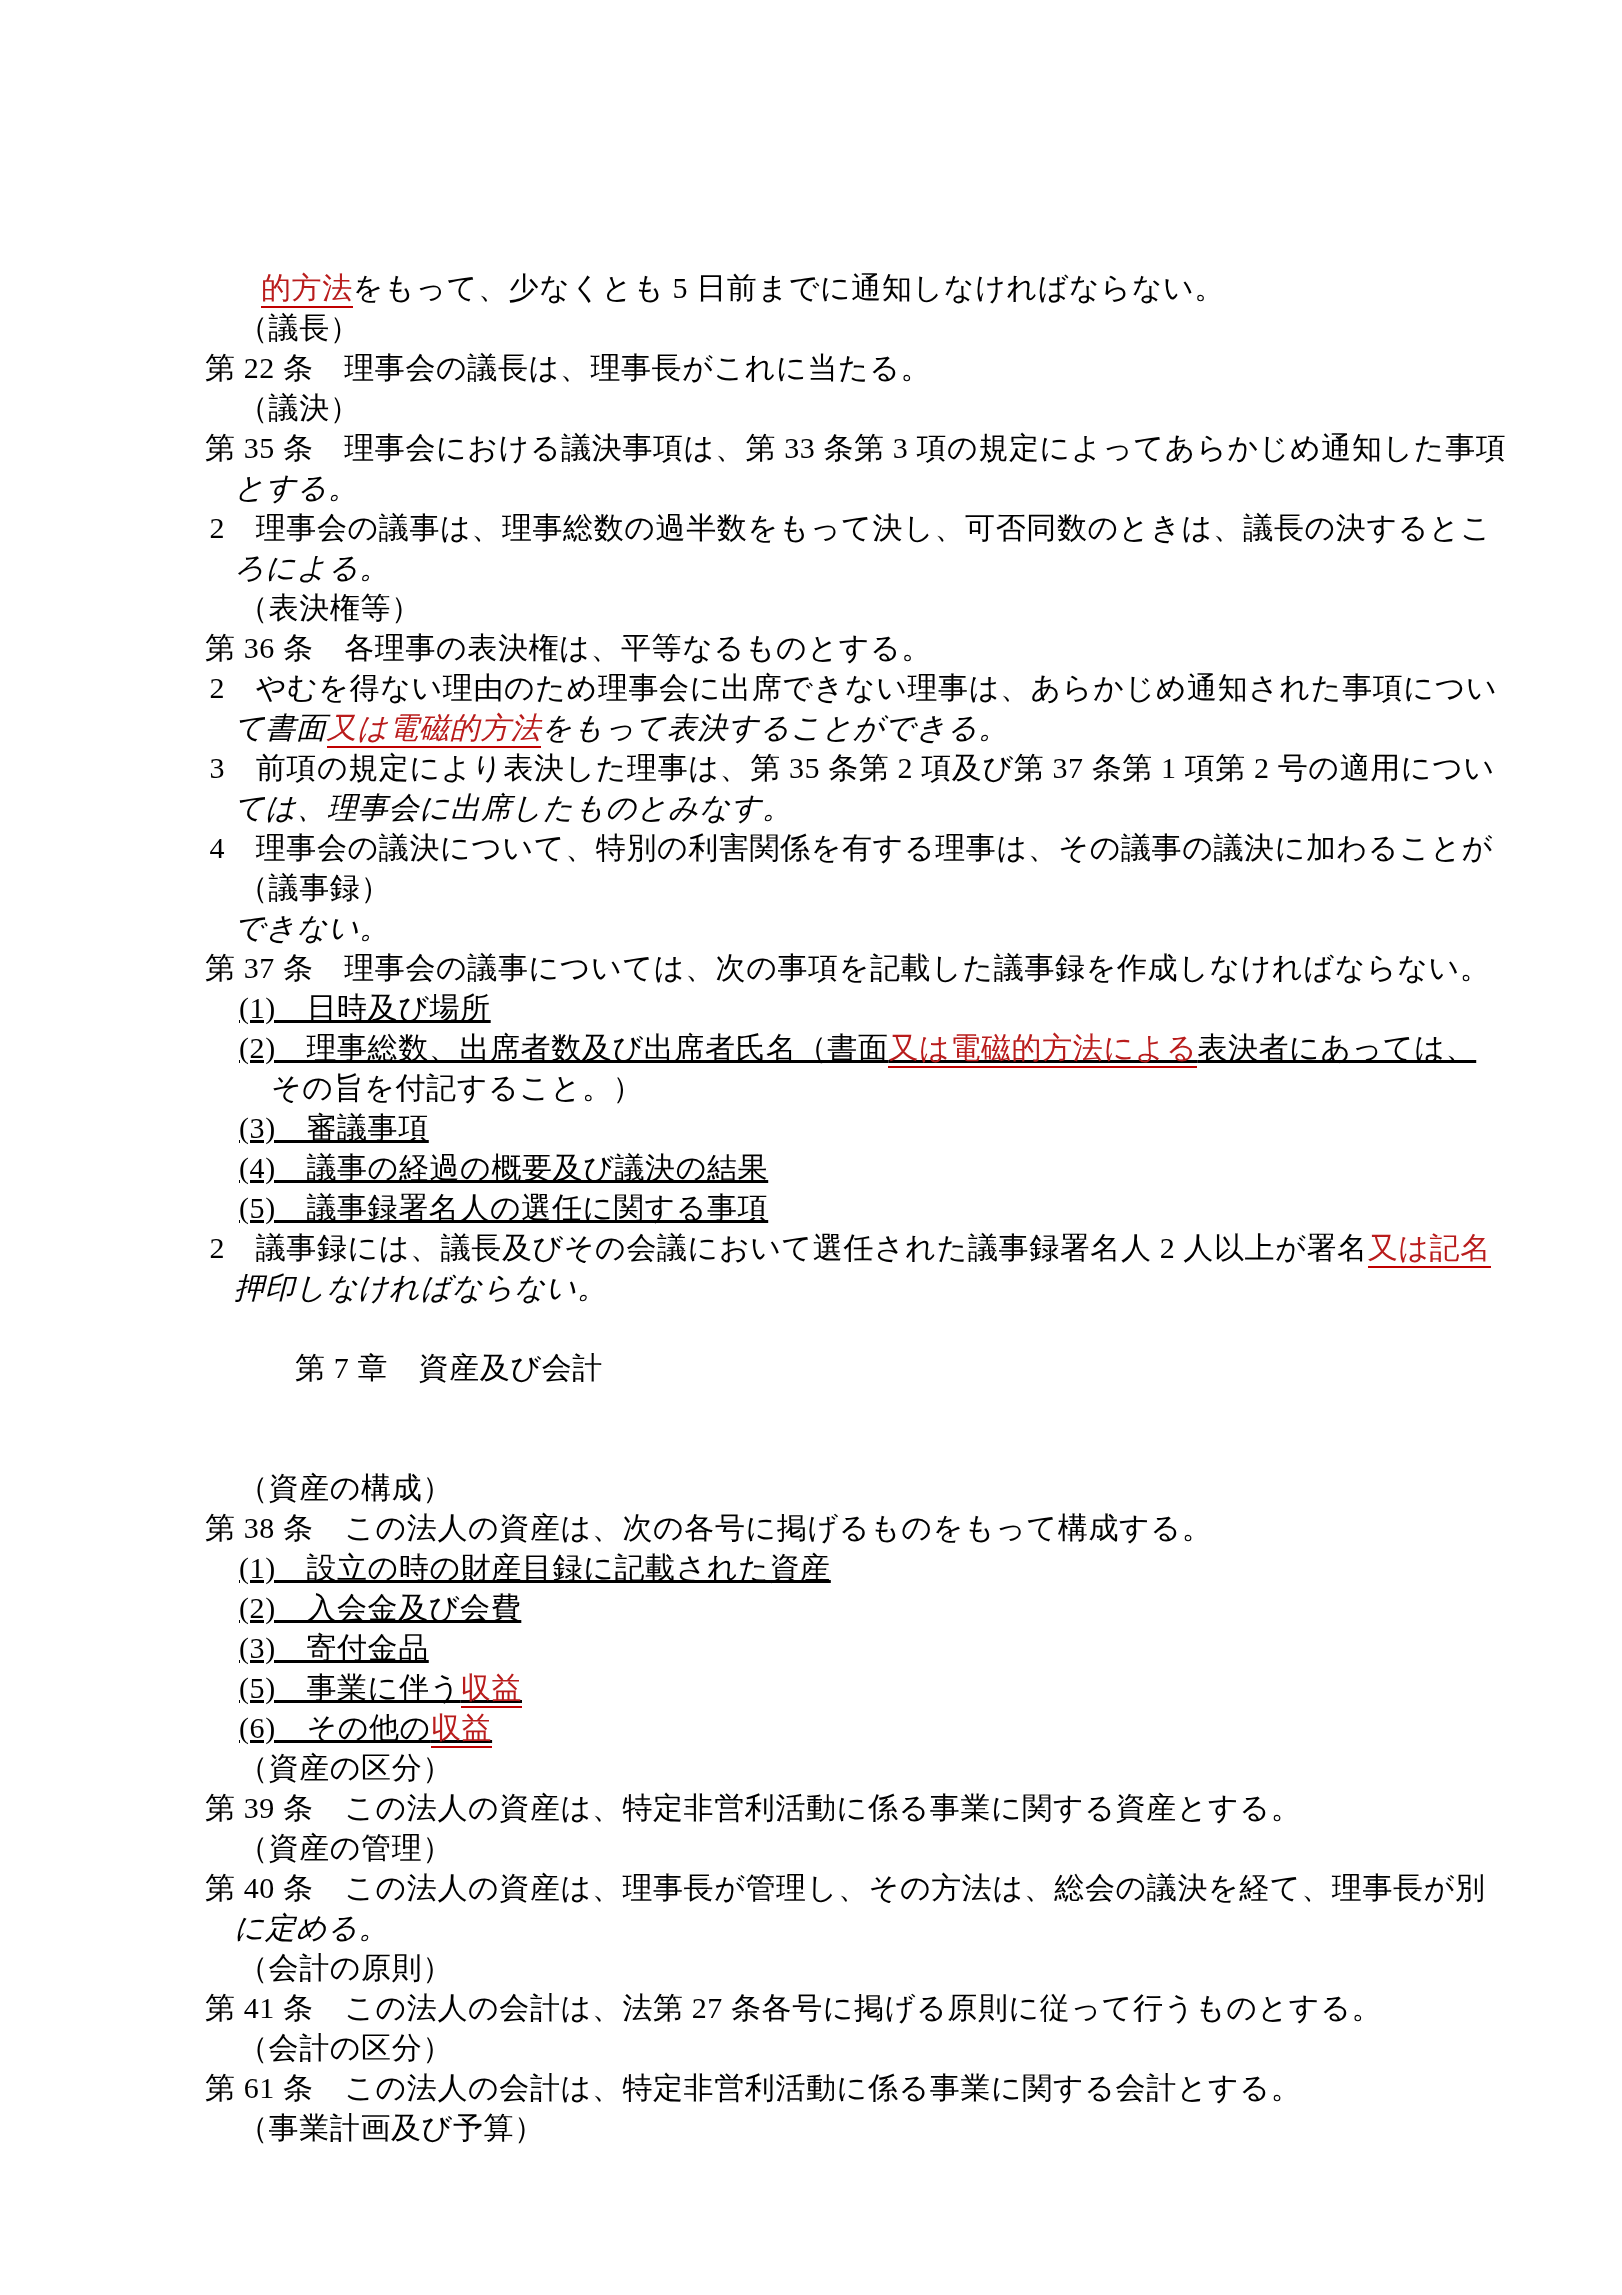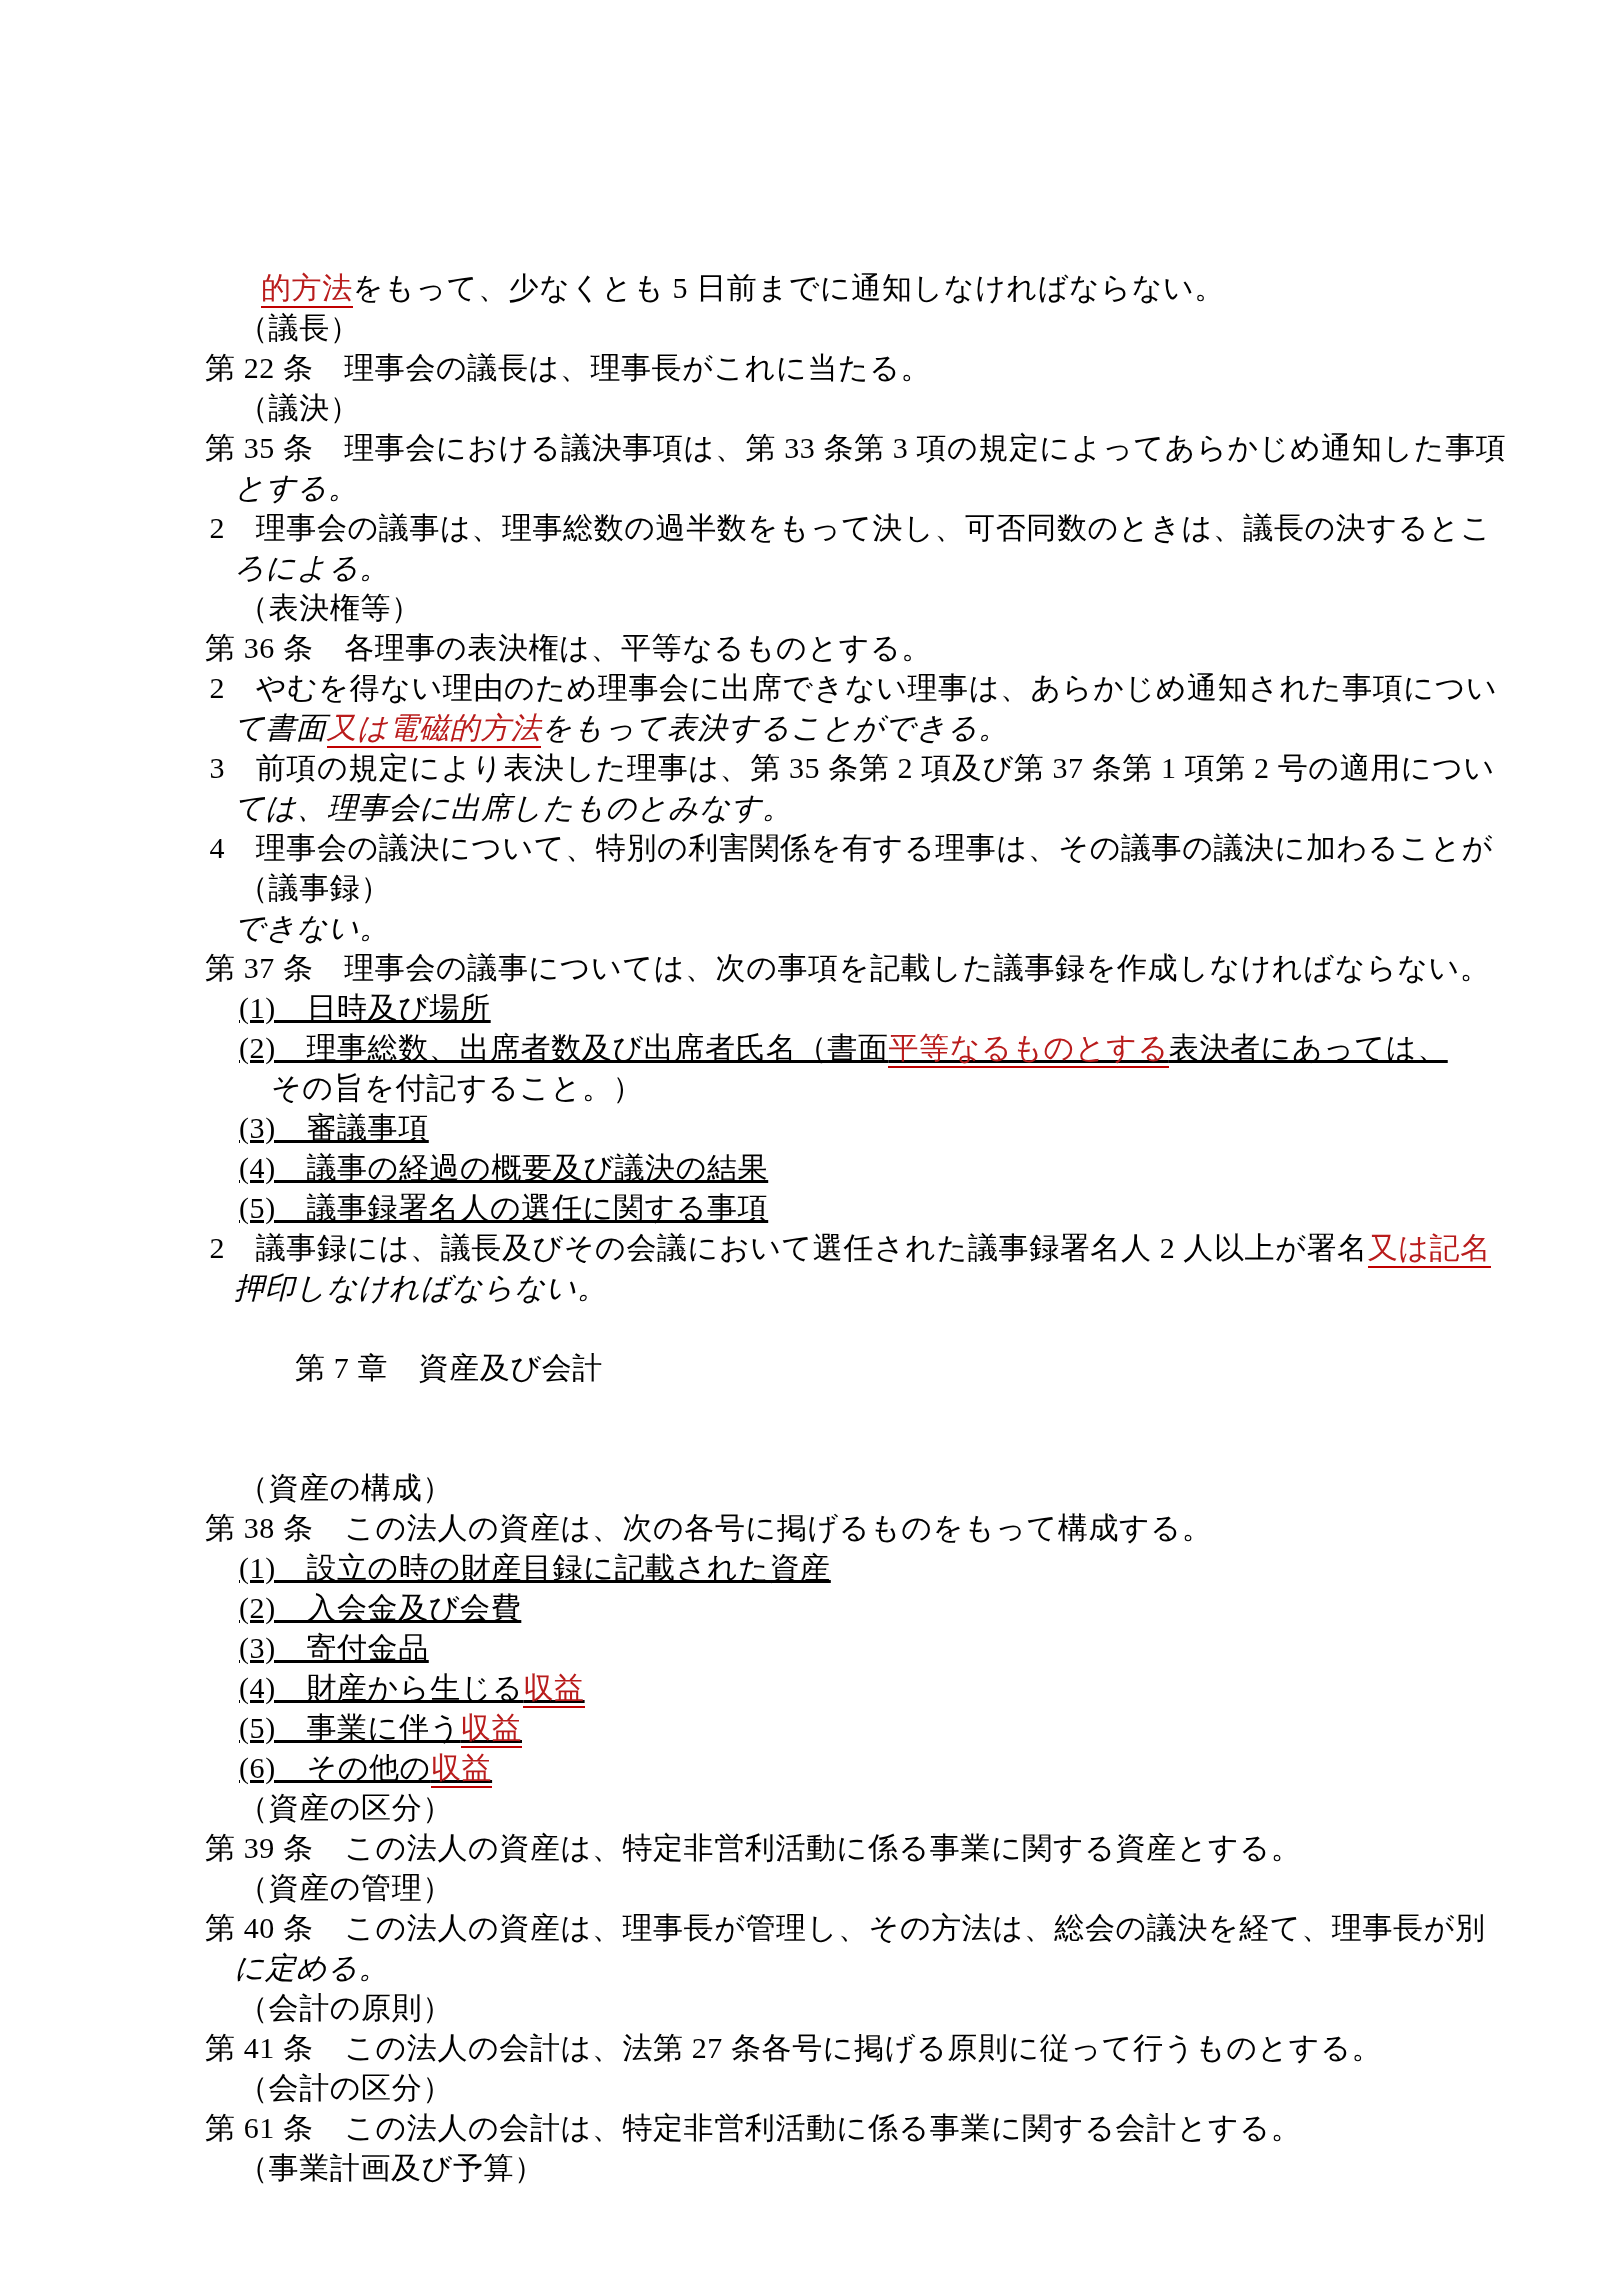--- a/index.html
+++ b/index.html
@@ -56,37 +56,36 @@
       <div class="line l-article"><span>第 36 条　各理事の表決権は、平等なるものとする。</span></div>
       <div class="line l-para"><span>2　やむを得ない理由のため理事会に出席できない理事は、あらかじめ通知された事項につい</span></div>
       <div class="line l-cont"><span>て書面</span><span class="red">又は電磁的方法</span><span>をもって表決することができる。</span></div>
       <div class="line l-para"><span>3　前項の規定により表決した理事は、第 35 条第 2 項及び第 37 条第 1 項第 2 号の適用につい</span></div>
       <div class="line l-cont"><span>ては、理事会に出席したものとみなす。</span></div>
       <div class="line l-para"><span>4　理事会の議決について、特別の利害関係を有する理事は、その議事の議決に加わることが</span></div>
       <div class="line l-header"><span>（議事録）</span></div>
       <div class="line l-cont"><span>できない。</span></div>
       <div class="line l-article"><span>第 37 条　理事会の議事については、次の事項を記載した議事録を作成しなければならない。</span></div>
       <div class="line l-item"><span>(1)　日時及び場所</span></div>
-      <div class="line l-item"><span>(2)　理事総数、出席者数及び出席者氏名（書面</span><span class="red">平等なるものとする</span><span>表決者にあっては、</span></div>
+      <div class="line l-item"><span>(2)　理事総数、出席者数及び出席者氏名（書面</span><span class="red">又は電磁的方法による</span><span>表決者にあっては、</span></div>
       <div class="line l-itemcont"><span>その旨を付記すること。）</span></div>
       <div class="line l-item"><span>(3)　審議事項</span></div>
       <div class="line l-item"><span>(4)　議事の経過の概要及び議決の結果</span></div>
       <div class="line l-item"><span>(5)　議事録署名人の選任に関する事項</span></div>
       <div class="line l-para"><span>2　議事録には、議長及びその会議において選任された議事録署名人 2 人以上が署名</span><span class="red">又は記名</span></div>
       <div class="line l-cont"><span>押印しなければならない。</span></div>
       <div class="line l-blank"></div>
       <div class="line l-chapter"><span>第 7 章　資産及び会計</span></div>
       <div class="line l-blank"></div>
       <div class="line l-blank"></div>
       <div class="line l-header"><span>（資産の構成）</span></div>
       <div class="line l-article"><span>第 38 条　この法人の資産は、次の各号に掲げるものをもって構成する。</span></div>
       <div class="line l-item"><span>(1)　設立の時の財産目録に記載された資産</span></div>
       <div class="line l-item"><span>(2)　入会金及び会費</span></div>
       <div class="line l-item"><span>(3)　寄付金品</span></div>
-      <div class="line l-item"><span>(4)　財産から生じる</span><span class="red">収益</span></div>
       <div class="line l-item"><span>(5)　事業に伴う</span><span class="red">収益</span></div>
       <div class="line l-item"><span>(6)　その他の</span><span class="red">収益</span></div>
       <div class="line l-header"><span>（資産の区分）</span></div>
       <div class="line l-article"><span>第 39 条　この法人の資産は、特定非営利活動に係る事業に関する資産とする。</span></div>
       <div class="line l-header"><span>（資産の管理）</span></div>
       <div class="line l-article"><span>第 40 条　この法人の資産は、理事長が管理し、その方法は、総会の議決を経て、理事長が別</span></div>
       <div class="line l-cont"><span>に定める。</span></div>
       <div class="line l-header"><span>（会計の原則）</span></div>
       <div class="line l-article"><span>第 41 条　この法人の会計は、法第 27 条各号に掲げる原則に従って行うものとする。</span></div>
       <div class="line l-header"><span>（会計の区分）</span></div>

